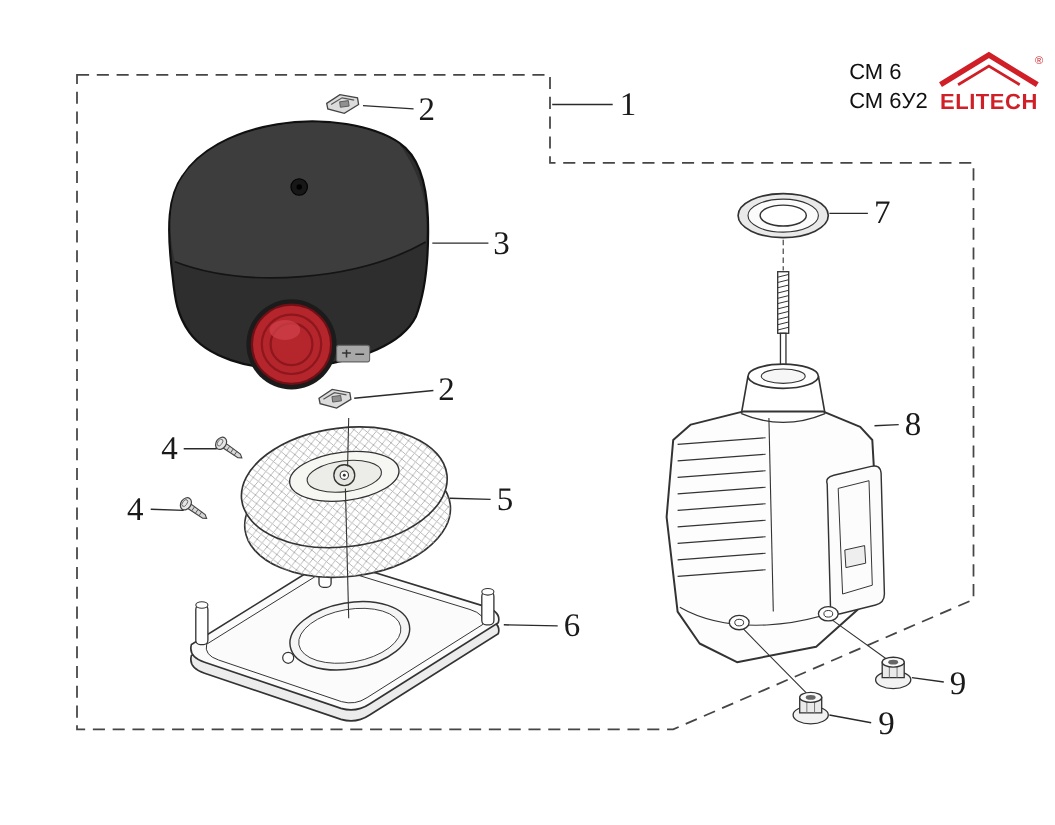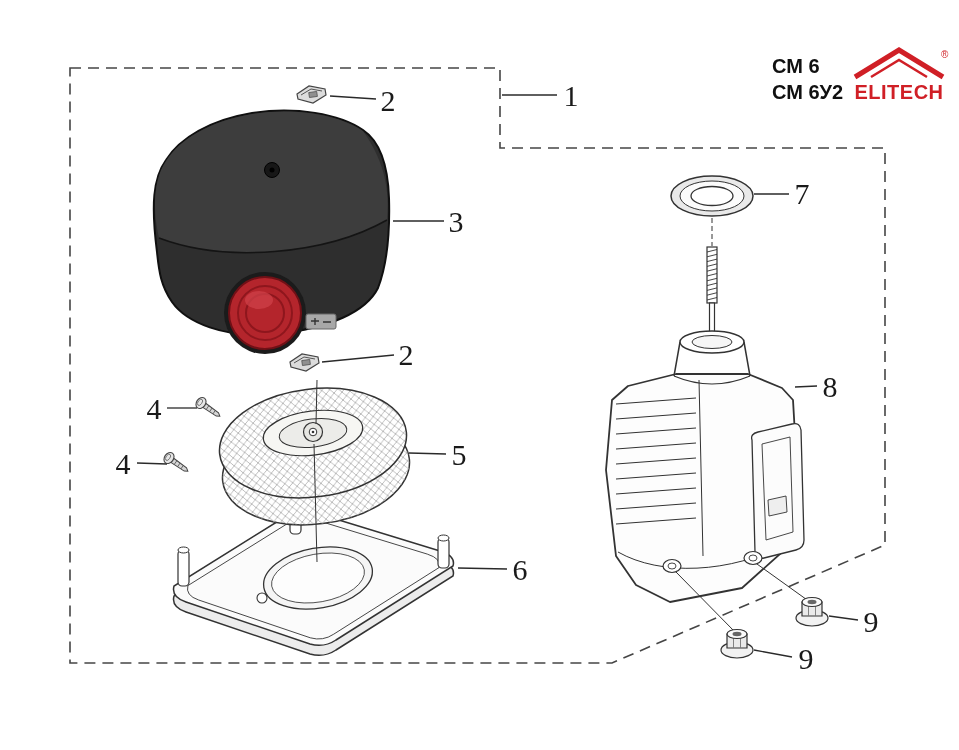--- a/index.html
+++ b/index.html
@@ -3,21 +3,21 @@
 <meta charset="utf-8">
 <style>
   html,body{margin:0;padding:0;background:#ffffff;}
   .canvas{
     position:relative;width:959px;height:750px;background:#ffffff;overflow:hidden;
     font-family:"Liberation Sans",sans-serif;
   }
   svg.diagram{position:absolute;left:0;top:0;}
   .models{
     position:absolute;left:772px;top:53px;
-    font-family:"Liberation Sans",sans-serif;font-weight:700;font-size:20px;
+    font-family:"Liberation Sans",sans-serif;font-weight:400;font-size:20px;
     color:#101010;line-height:26px;white-space:nowrap;
   }
   .logo{position:absolute;left:849px;top:44px;width:102px;height:64px;}
   text.callout{
     font-family:"Liberation Serif",serif;font-size:30px;fill:#1a1a1a;
   }
   .lbl{pointer-events:none;}
 </style>
 </head>
 <body>

